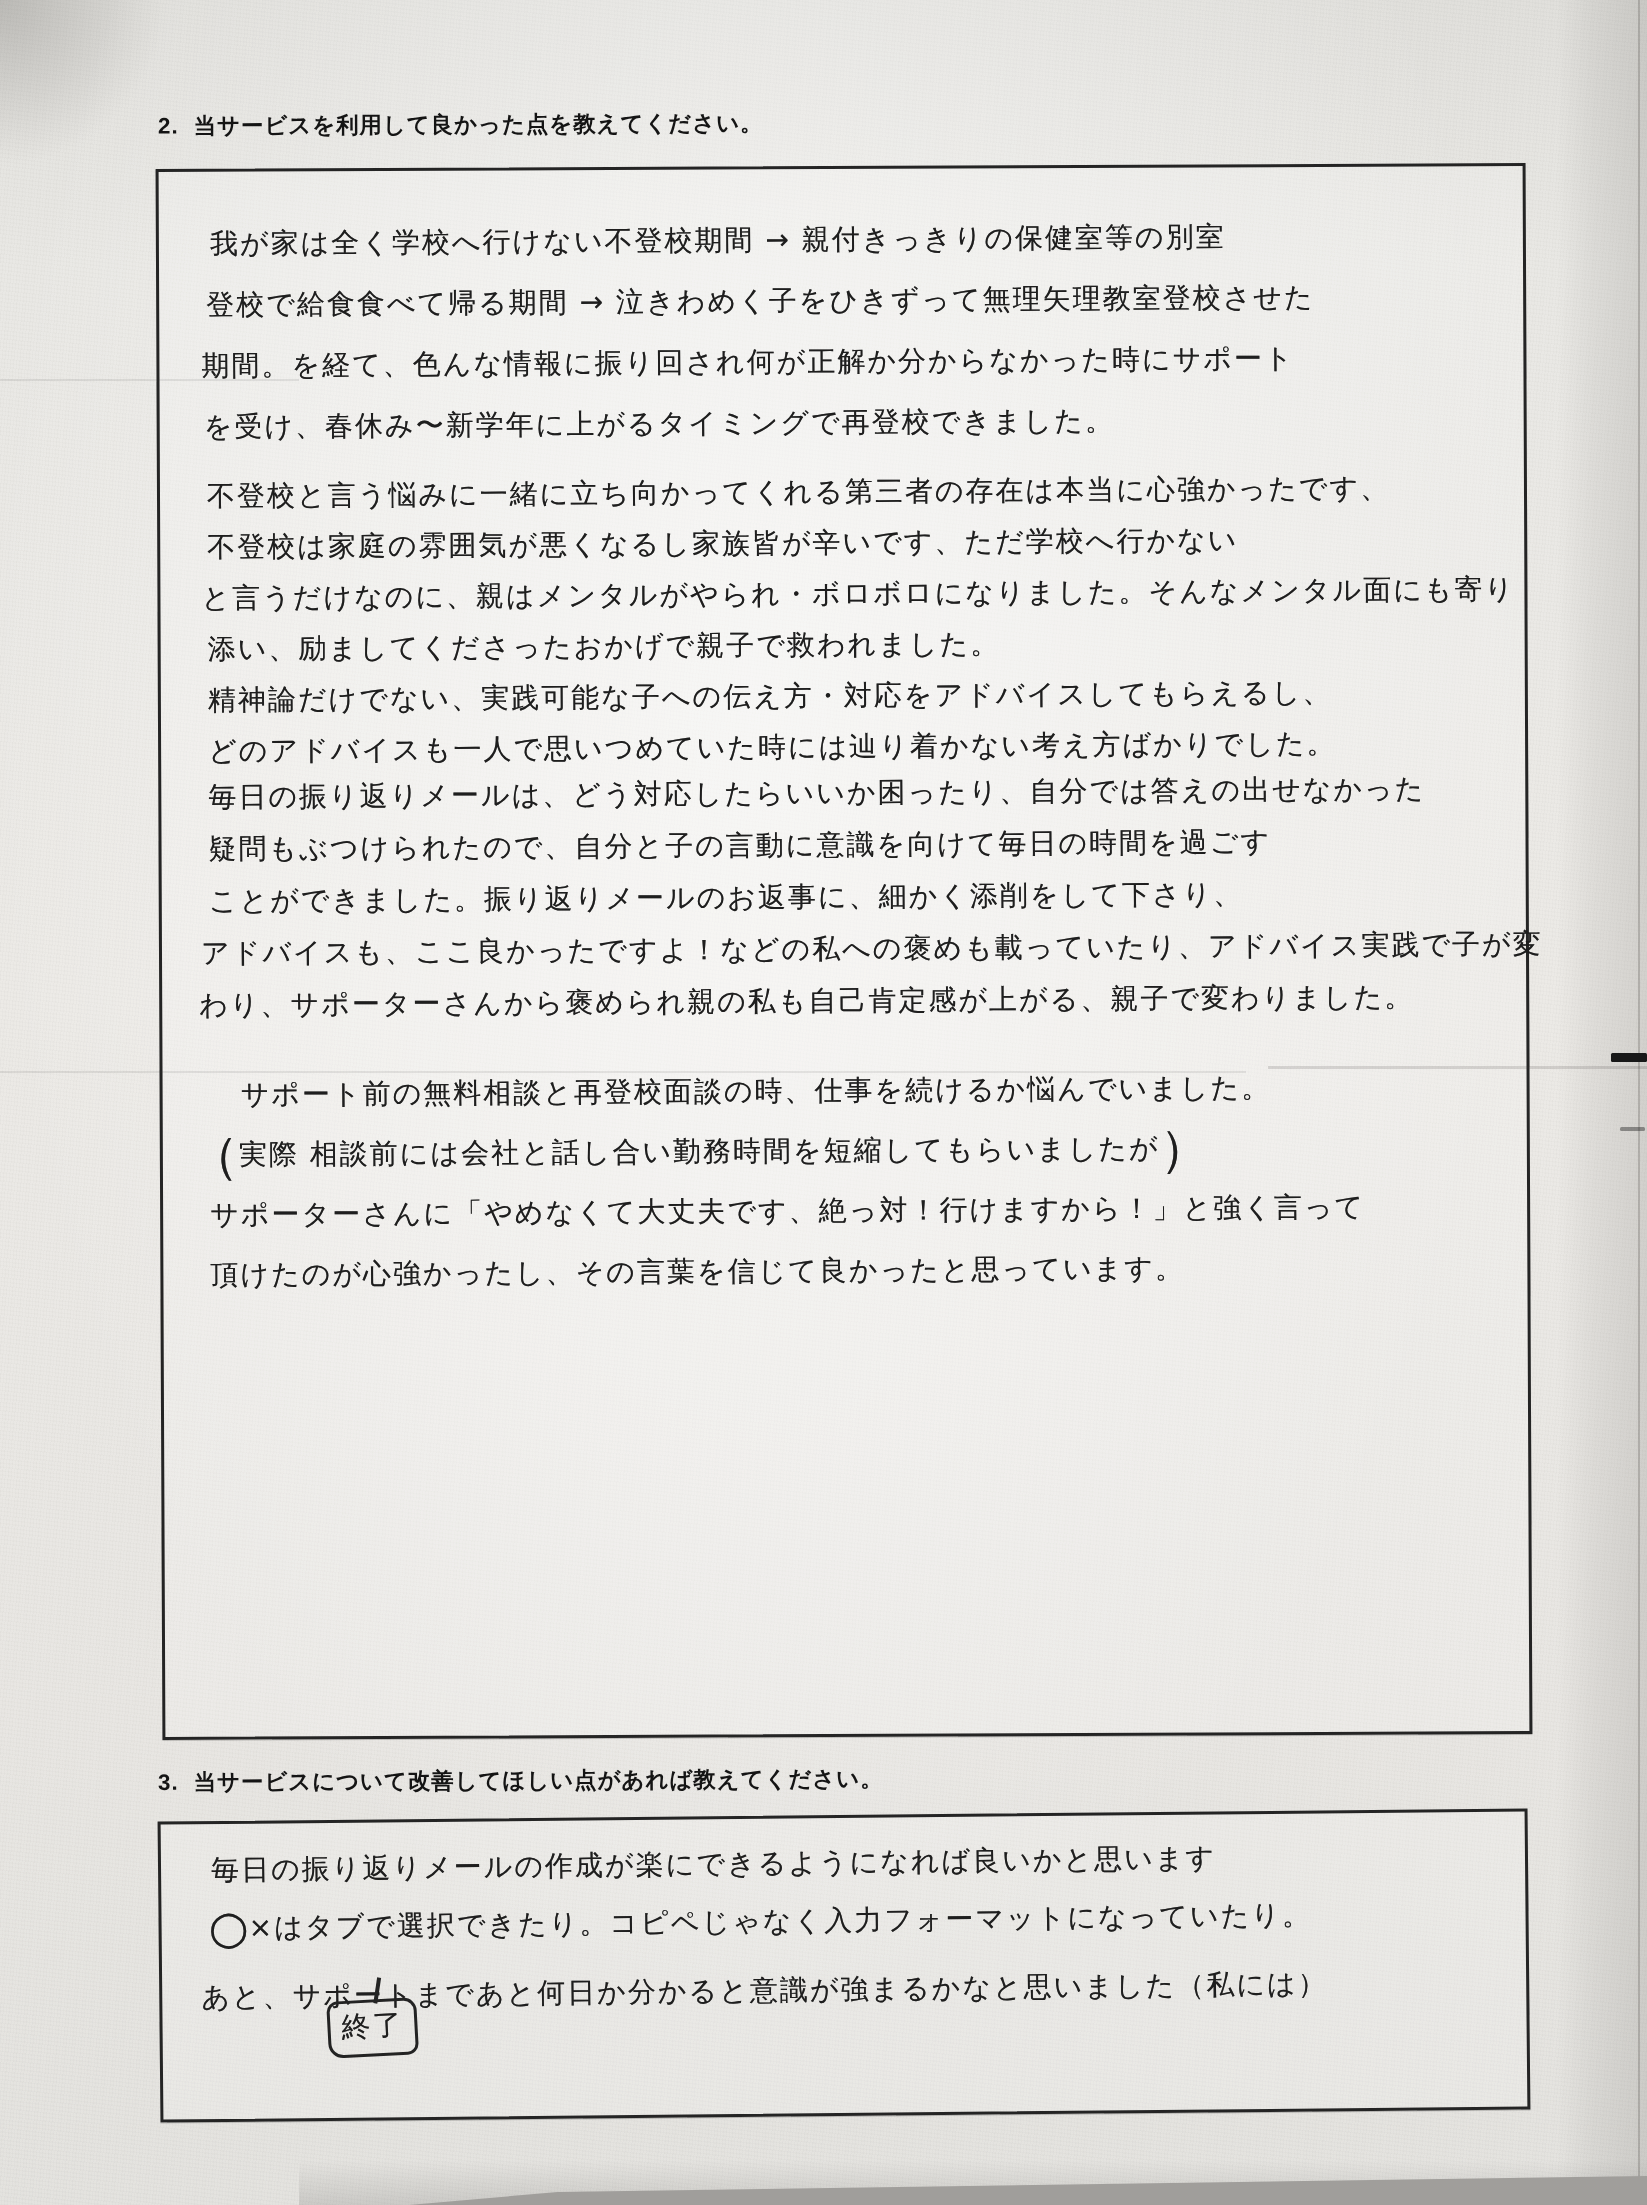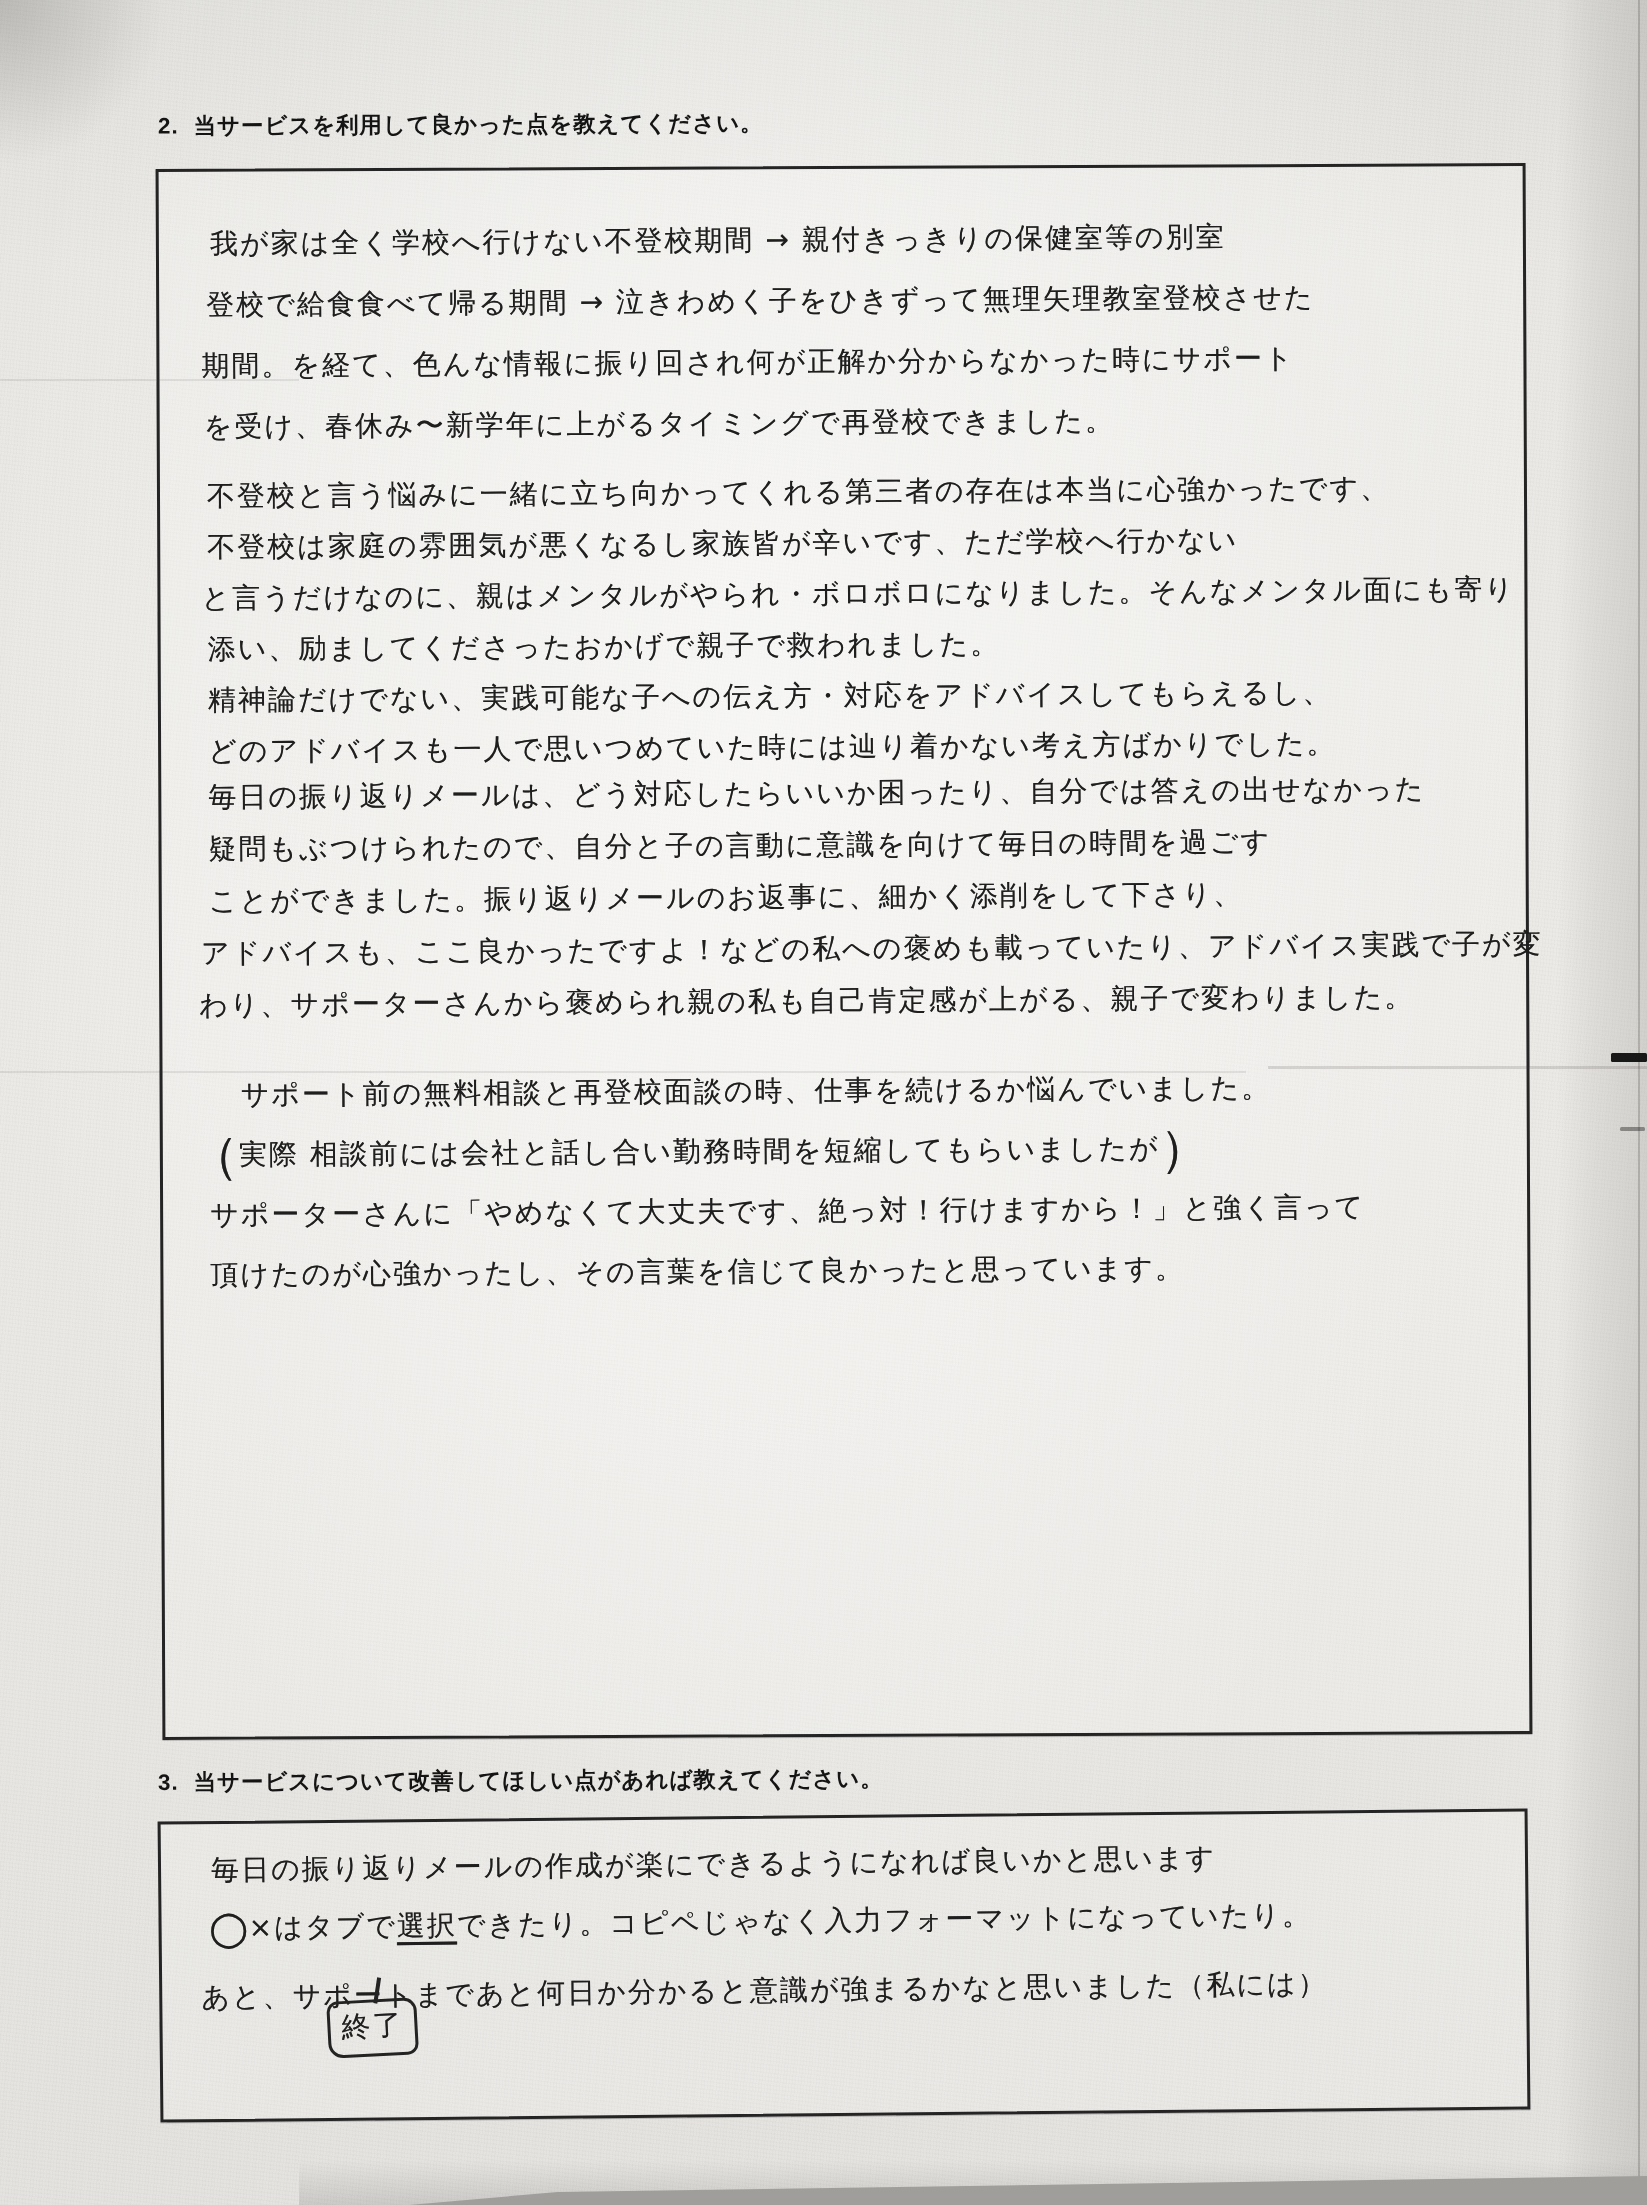--- a/index.html
+++ b/index.html
@@ -44,21 +44,21 @@
     text-shadow:0 0 0.5px rgba(20,20,20,0.55);
     transform:rotate(-0.15deg);
   }
   .p-a .hline{line-height:61px;height:61px;}
   .p-b .hline{line-height:51px;height:51px;}
   .p-c .hline{line-height:52px;height:52px;}
   .p-d .hline{line-height:60px;height:60px;}
   .indent{text-indent:31px;}
   .big-paren{font-size:50px;vertical-align:-8px;letter-spacing:0;}
   .big-circle{font-size:46px;vertical-align:-6px;letter-spacing:0;}
-  .u{text-decoration:underline;text-decoration-thickness:2.5px;text-underline-offset:7px;}
+  .u{text-decoration-thickness:2.5px;text-underline-offset:7px;}
   
   .bubble{
     position:absolute;
     border:3px solid #232323;
     border-radius:11px 13px 11px 15px;
     padding:4px 11px 7px 11px;
     font-size:29px;letter-spacing:2px;color:#1e1e1e;
     transform:rotate(-2.5deg);
     text-shadow:0 0 0.5px rgba(20,20,20,0.55);
   }

